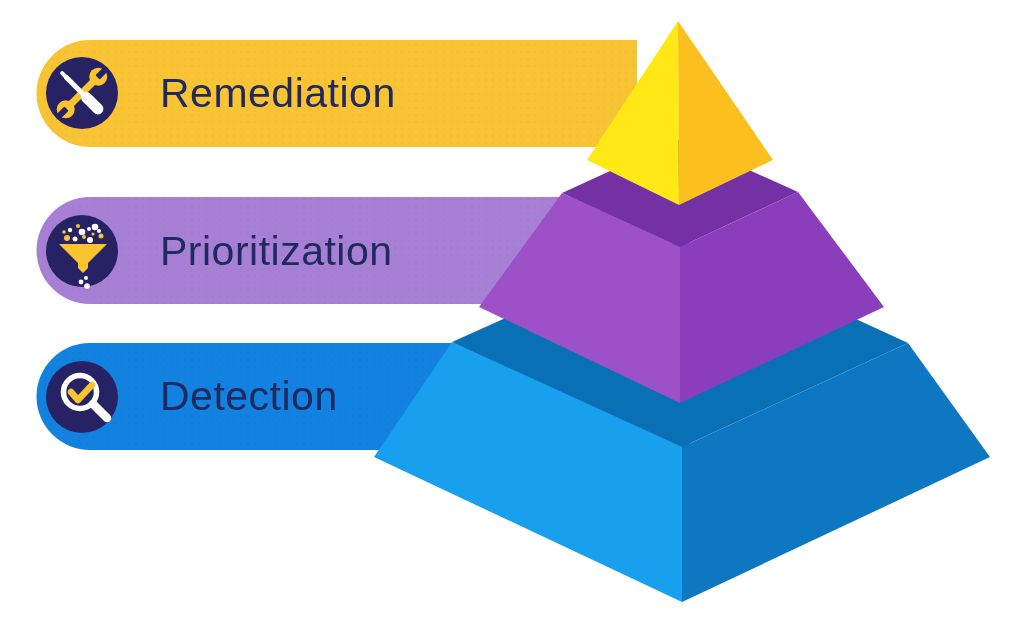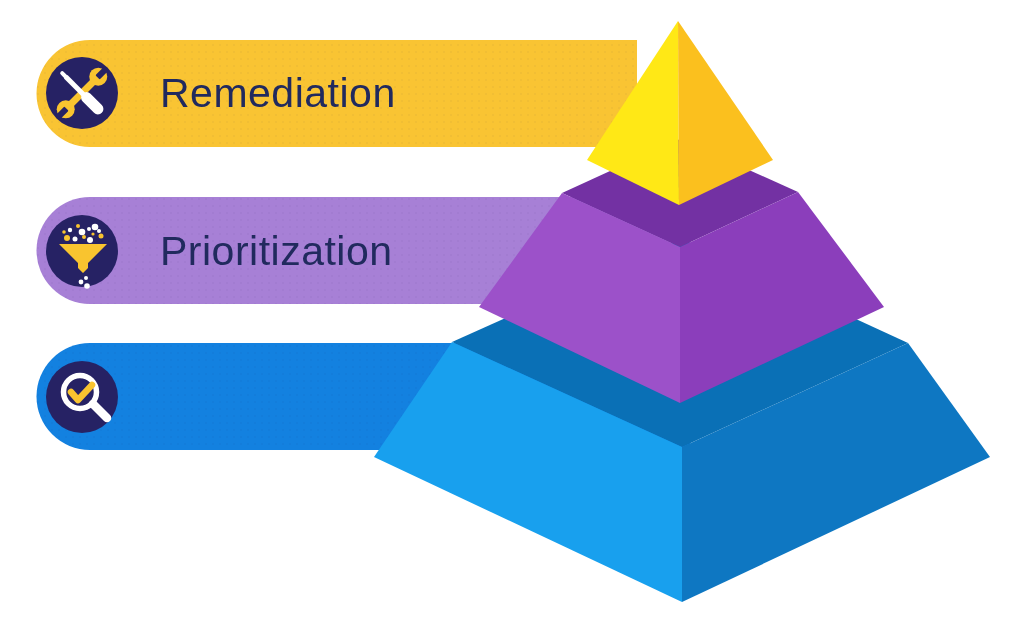--- a/index.html
+++ b/index.html
@@ -122,13 +122,14 @@
         <line x1="11" y1="7" x2="25" y2="21" stroke-width="8.5" stroke-linecap="round" stroke="#FFFFFF"></line>
         <polyline points="-11,-5 -4,3 10,-12" fill="none" stroke-width="6.5" stroke-linecap="round" stroke-linejoin="round" stroke="#F9C42F"></polyline>
       </g>
     </g>
   </svg>
 
   <div class="layer-label" id="label-remediation">Remediation</div>
 
   <div class="layer-label" id="label-prioritization">Prioritization</div>
 
+  <div class="layer-label" id="label-detection">Detection</div>
 </div>
 
 </body></html>

